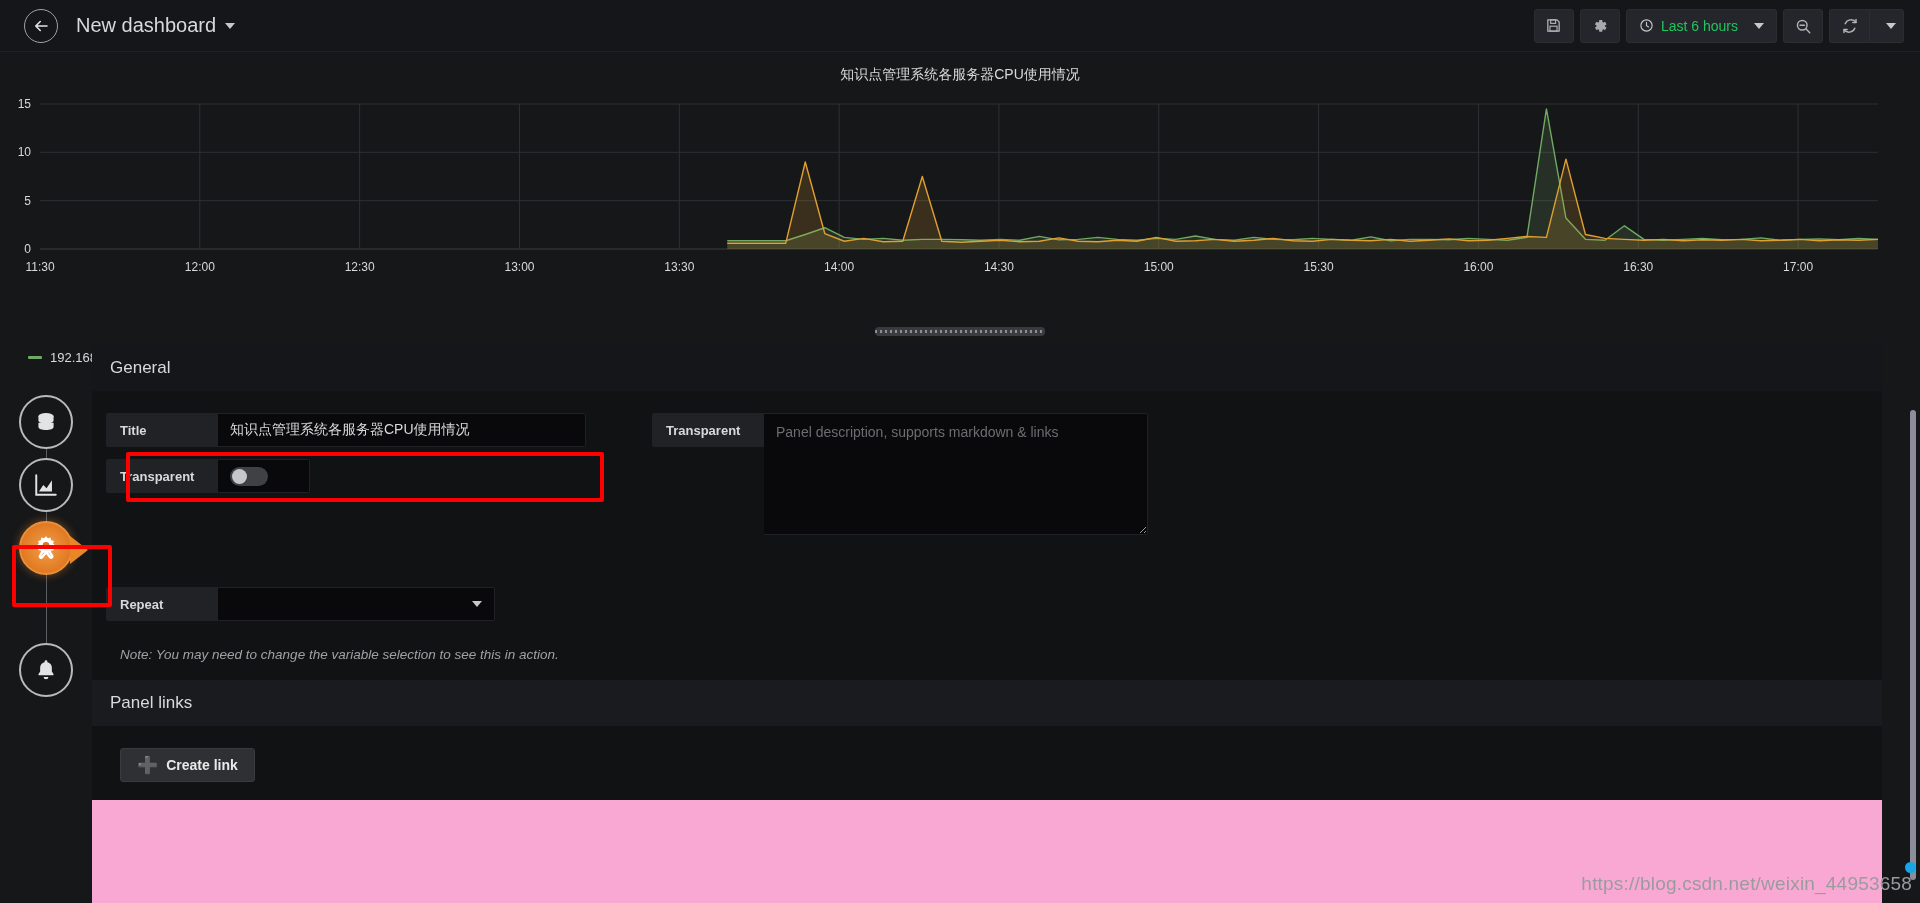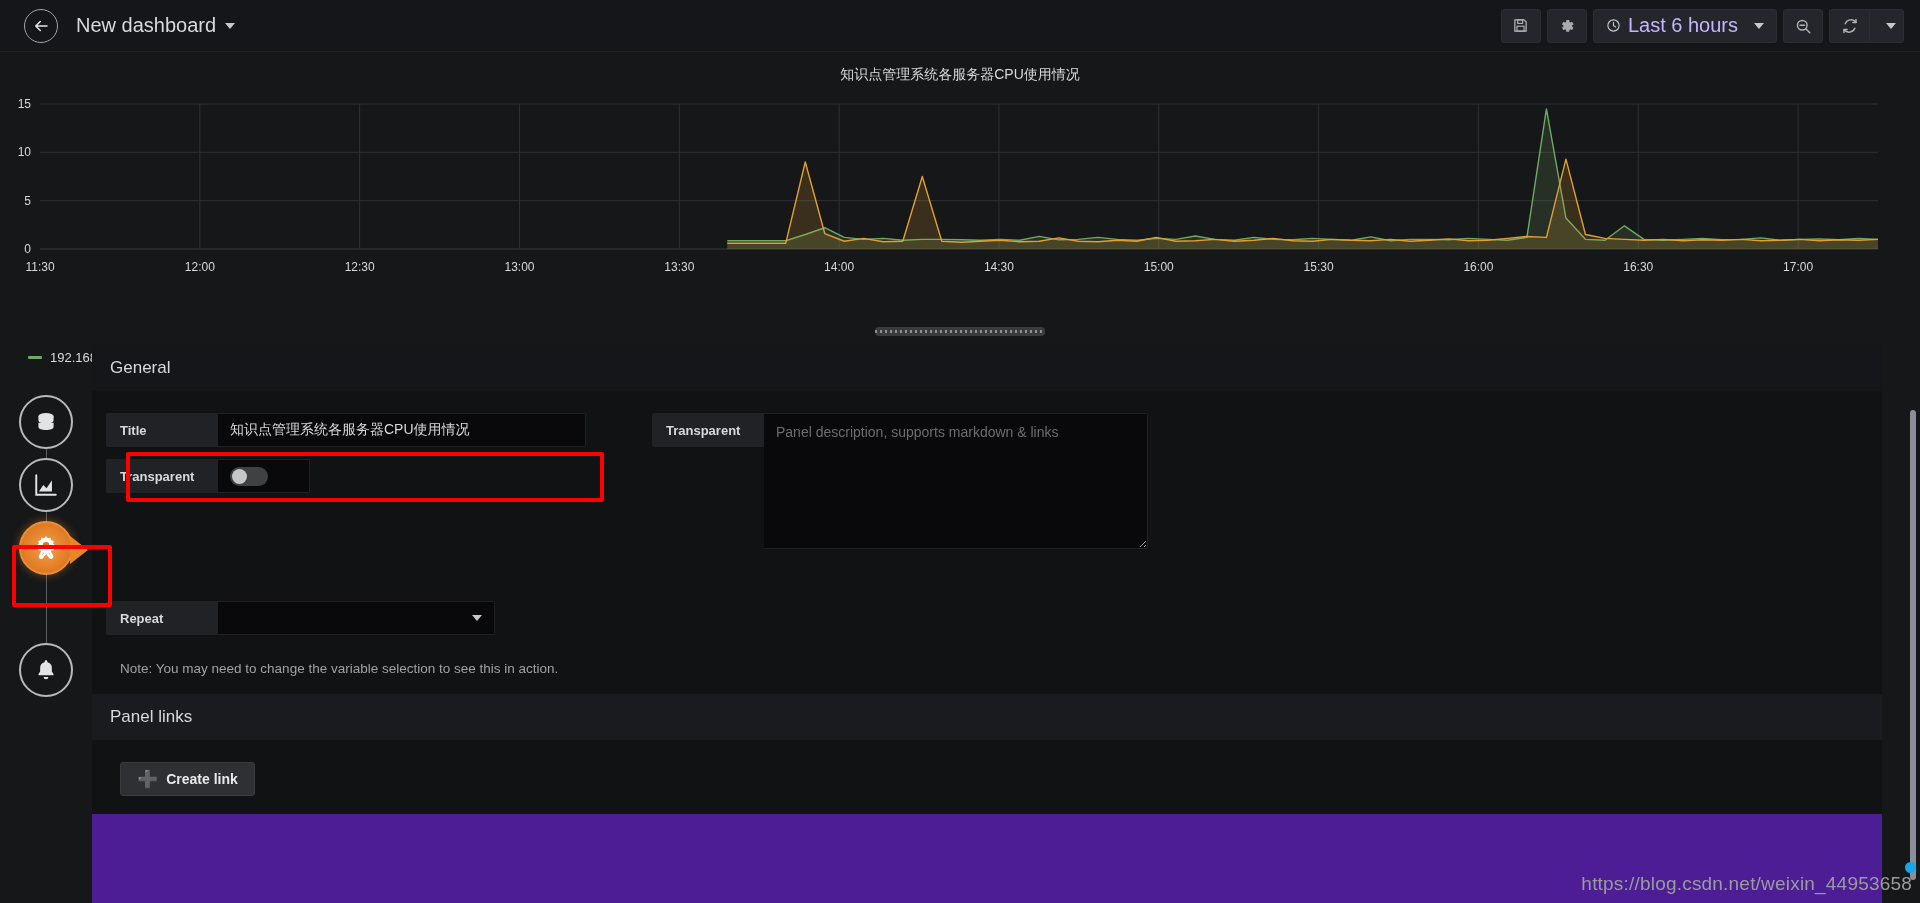--- a/index.html
+++ b/index.html
@@ -43,21 +43,21 @@
     height: 34px; min-width: 40px;
     background: #25262b; border: 1px solid #2c2d31;
     border-radius: 3px;
     display: flex; align-items: center; justify-content: center;
     padding: 0 10px; cursor: pointer; color: #b1b3b6;
   }
   .time-btn {
     height: 34px; background: #25262b; border: 1px solid #2c2d31;
     border-radius: 3px; display: flex; align-items: center;
     gap: 7px; padding: 0 12px; cursor: pointer;
-    font-size: 20px; color: #c4b5fd; white-space: nowrap;
+    font-size: 14px; color: #22c55e; white-space: nowrap;
   }
   .refresh-group { display: flex; }
   .refresh-group .nav-btn:first-child { border-radius: 3px 0 0 3px; border-right: none; }
   .refresh-group .nav-btn:last-child { border-radius: 0 3px 3px 0; min-width: 28px; padding: 0 7px; }
 
   
   .panel {
     position: absolute; top: 52px; left: 0;
     width: 1920px; height: 280px;
     background: #161719;
@@ -83,21 +83,21 @@
     background-image: repeating-linear-gradient(to right,
        #8d8f93 0 2px, transparent 2px 5px);
     background-size: auto 3px; background-repeat: repeat-x;
     background-position: center;
   }
 
   
   .editor {
     position: absolute; top: 345px; left: 92px;
     width: 1790px; height: 558px;
-    background: #4c1d95;
+    background: #f9a8d4;
     overflow: hidden;
   }
   .section-head {
     height: 46px; display: flex; align-items: center;
     padding-left: 18px; font-size: 17px; color: #d8d9da;
     background: #141619;
   }
   .section-head.sub { background: #1a1b1f; }
   .section-body { background: #111214; padding: 18px 0 18px 14px; }
 
@@ -129,38 +129,38 @@
   }
   .toggle-cell {
     background: #09090b; height: 34px; width: 92px;
     display: flex; align-items: center;
     border: 1px solid #1f2124; border-left: none;
     border-radius: 0 2px 2px 0;
   }
 
   .desc-input {
     background: #09090b; border: 1px solid #1f2124;
-    border-left: none; width: 384px; height: 136px;
+    border-left: none; width: 384px; height: 122px;
     color: #d8d9da; font-size: 14px; padding: 10px 12px;
     outline: none; resize: both;
     font-family: "Liberation Sans", sans-serif;
     border-radius: 0 2px 2px 0;
   }
   .desc-input::placeholder { color: #6b6d70; }
   .form-label.top { align-self: flex-start; }
 
   .select-box {
     background: #09090b; border: 1px solid #1f2124;
     border-left: none; height: 34px; width: 277px;
     display: flex; align-items: center; justify-content: flex-end;
     padding-right: 12px; cursor: pointer;
     border-radius: 0 2px 2px 0;
   }
   .note {
-    font-size: 13.5px; color: #9fa1a4; padding: 14px 0 0 14px;
+    font-size: 13.5px; color: #9fa1a4; padding: 14px 0 0 14px; font-style: italic;
   }
   .create-link-btn {
     background: #2f3033; border: 1px solid #3a3b3f;
     border-radius: 3px; height: 34px;
     display: inline-flex; align-items: center; gap: 8px;
     padding: 0 16px; color: #e8e9ea;
     font-size: 14px; font-weight: 600; cursor: pointer;
     margin-left: 14px;
   }
 

